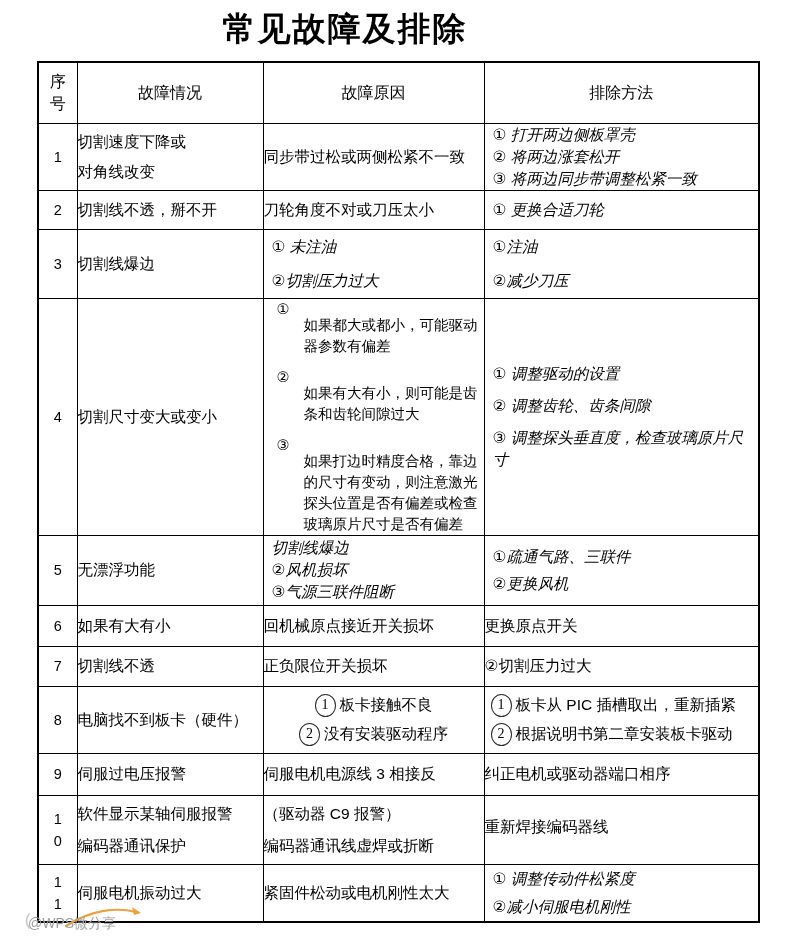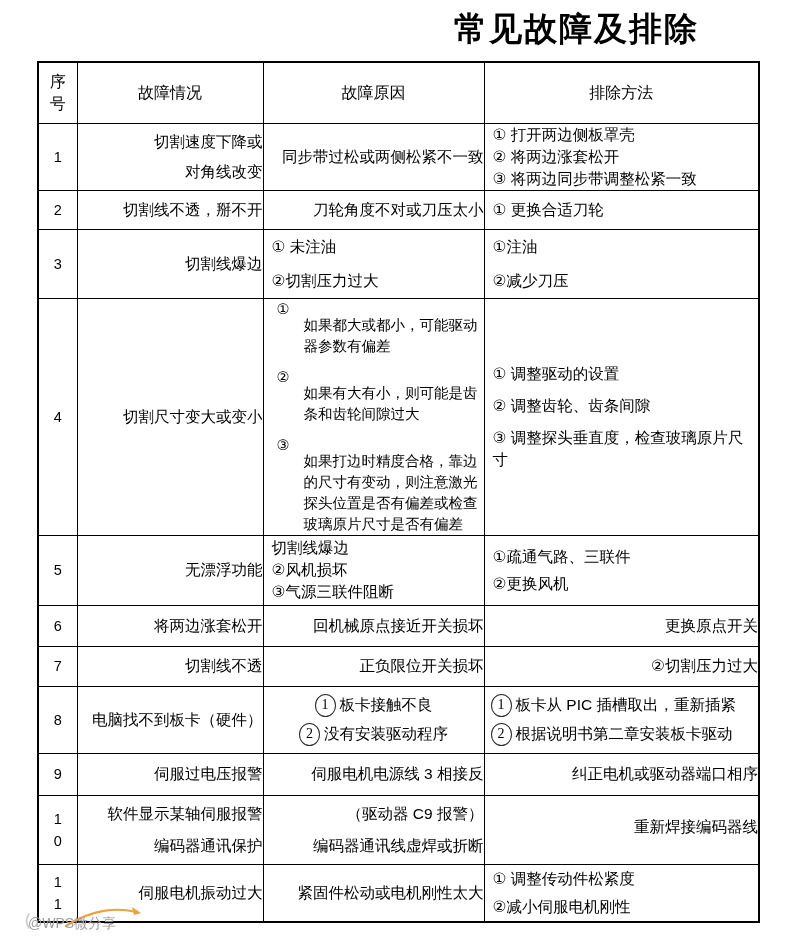--- a/index.html
+++ b/index.html
@@ -1,30 +1,30 @@
 <!DOCTYPE html>
 <html><head>
 <meta charset="utf-8">
 <style>
   html,body{margin:0;padding:0;background:#ffffff;}
   .page{position:relative;width:793px;height:941px;background:#ffffff;overflow:hidden;
         font-family:"Liberation Sans","DejaVu Sans",sans-serif;color:#000;}
-  .title{position:absolute;top:8px;left:0;width:690px;text-align:right;
+  .title{position:absolute;top:8px;left:0;width:690px;text-align:center;
          font-family:"Liberation Serif","DejaVu Serif",serif;font-weight:700;
-         font-size:33px;letter-spacing:2px;line-height:42px;margin-left:9px;}
+         font-size:33px;letter-spacing:2px;line-height:42px;}
   table.faults{position:absolute;left:37px;top:61px;width:721px;border-collapse:collapse;
          table-layout:fixed;border:2px solid #000;}
   td{border:1px solid #000;font-size:15.5px;line-height:22px;padding:0;vertical-align:middle;
      overflow:hidden;}
   
   tr.h0{height:61px}tr.h1{height:67px}tr.h2{height:39px}tr.h3{height:69px}tr.h4{height:213px}
   tr.h5{height:70px}tr.h6{height:41px}tr.h7{height:40px}tr.h8{height:67px}tr.h9{height:42px}
   tr.h10{height:69px}tr.h11{height:58px}
-  .tc{text-align:right;}
-  .tl{text-align:left;padding-left:8px;padding-right:4px;}
+  .tc{text-align:left;}
+  .tl{text-align:left;padding-left:8px;padding-right:4px;font-style:italic;}
   .sn{text-align:center;font-size:14.5px;}
   .hd{text-align:center;font-size:16px;}
   
   .g6{margin-top:6px}.g8{margin-top:8px}.g10{margin-top:10px}.g12{margin-top:12px}.g13{margin-top:5px}
   
   .hang{display:flex;text-align:left;padding-left:13px;padding-right:6px;line-height:21px;font-size:14.5px;}
   .hang .num{flex:0 0 27px;}
   .hang .txt{flex:1;margin-top:16px;}
   
   .circ{width:19px;height:21px;border:1.4px solid #2b2b2b;border-radius:50%;
@@ -132,21 +132,21 @@
         <div>③气源三联件阻断</div>
       </td>
       <td class="tl">
         <div>①疏通气路、三联件</div>
         <div class="g13">②更换风机</div>
       </td>
     </tr>
 
     <tr class="h6">
       <td class="sn">6</td>
-      <td class="tc">将两边涨套松开</td>
+      <td class="tc">如果有大有小</td>
       <td class="tc">回机械原点接近开关损坏</td>
       <td class="tc">更换原点开关</td>
     </tr>
 
     <tr class="h7">
       <td class="sn">7</td>
       <td class="tc">切割线不透</td>
       <td class="tc">正负限位开关损坏</td>
       <td class="tc">②切割压力过大</td>
     </tr>

